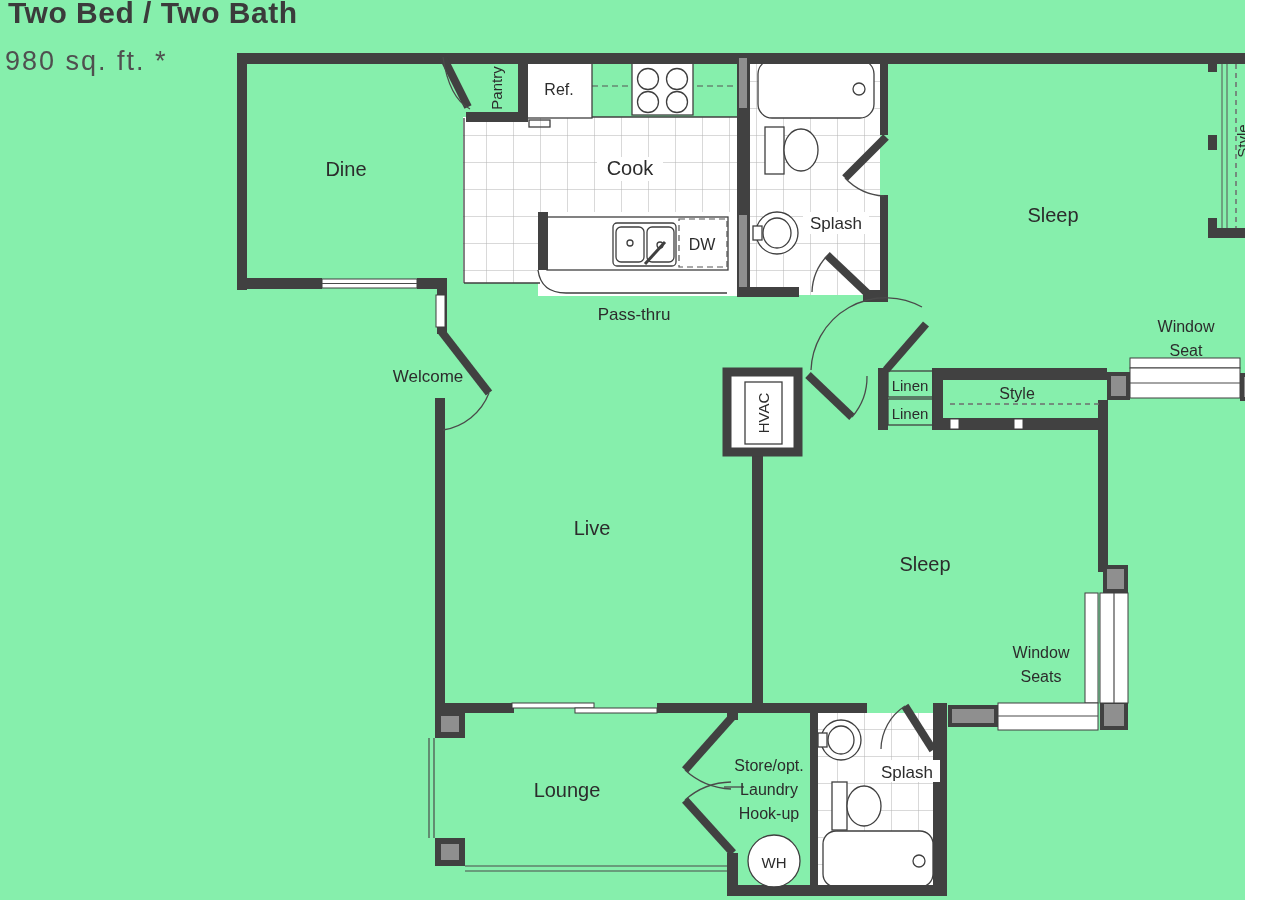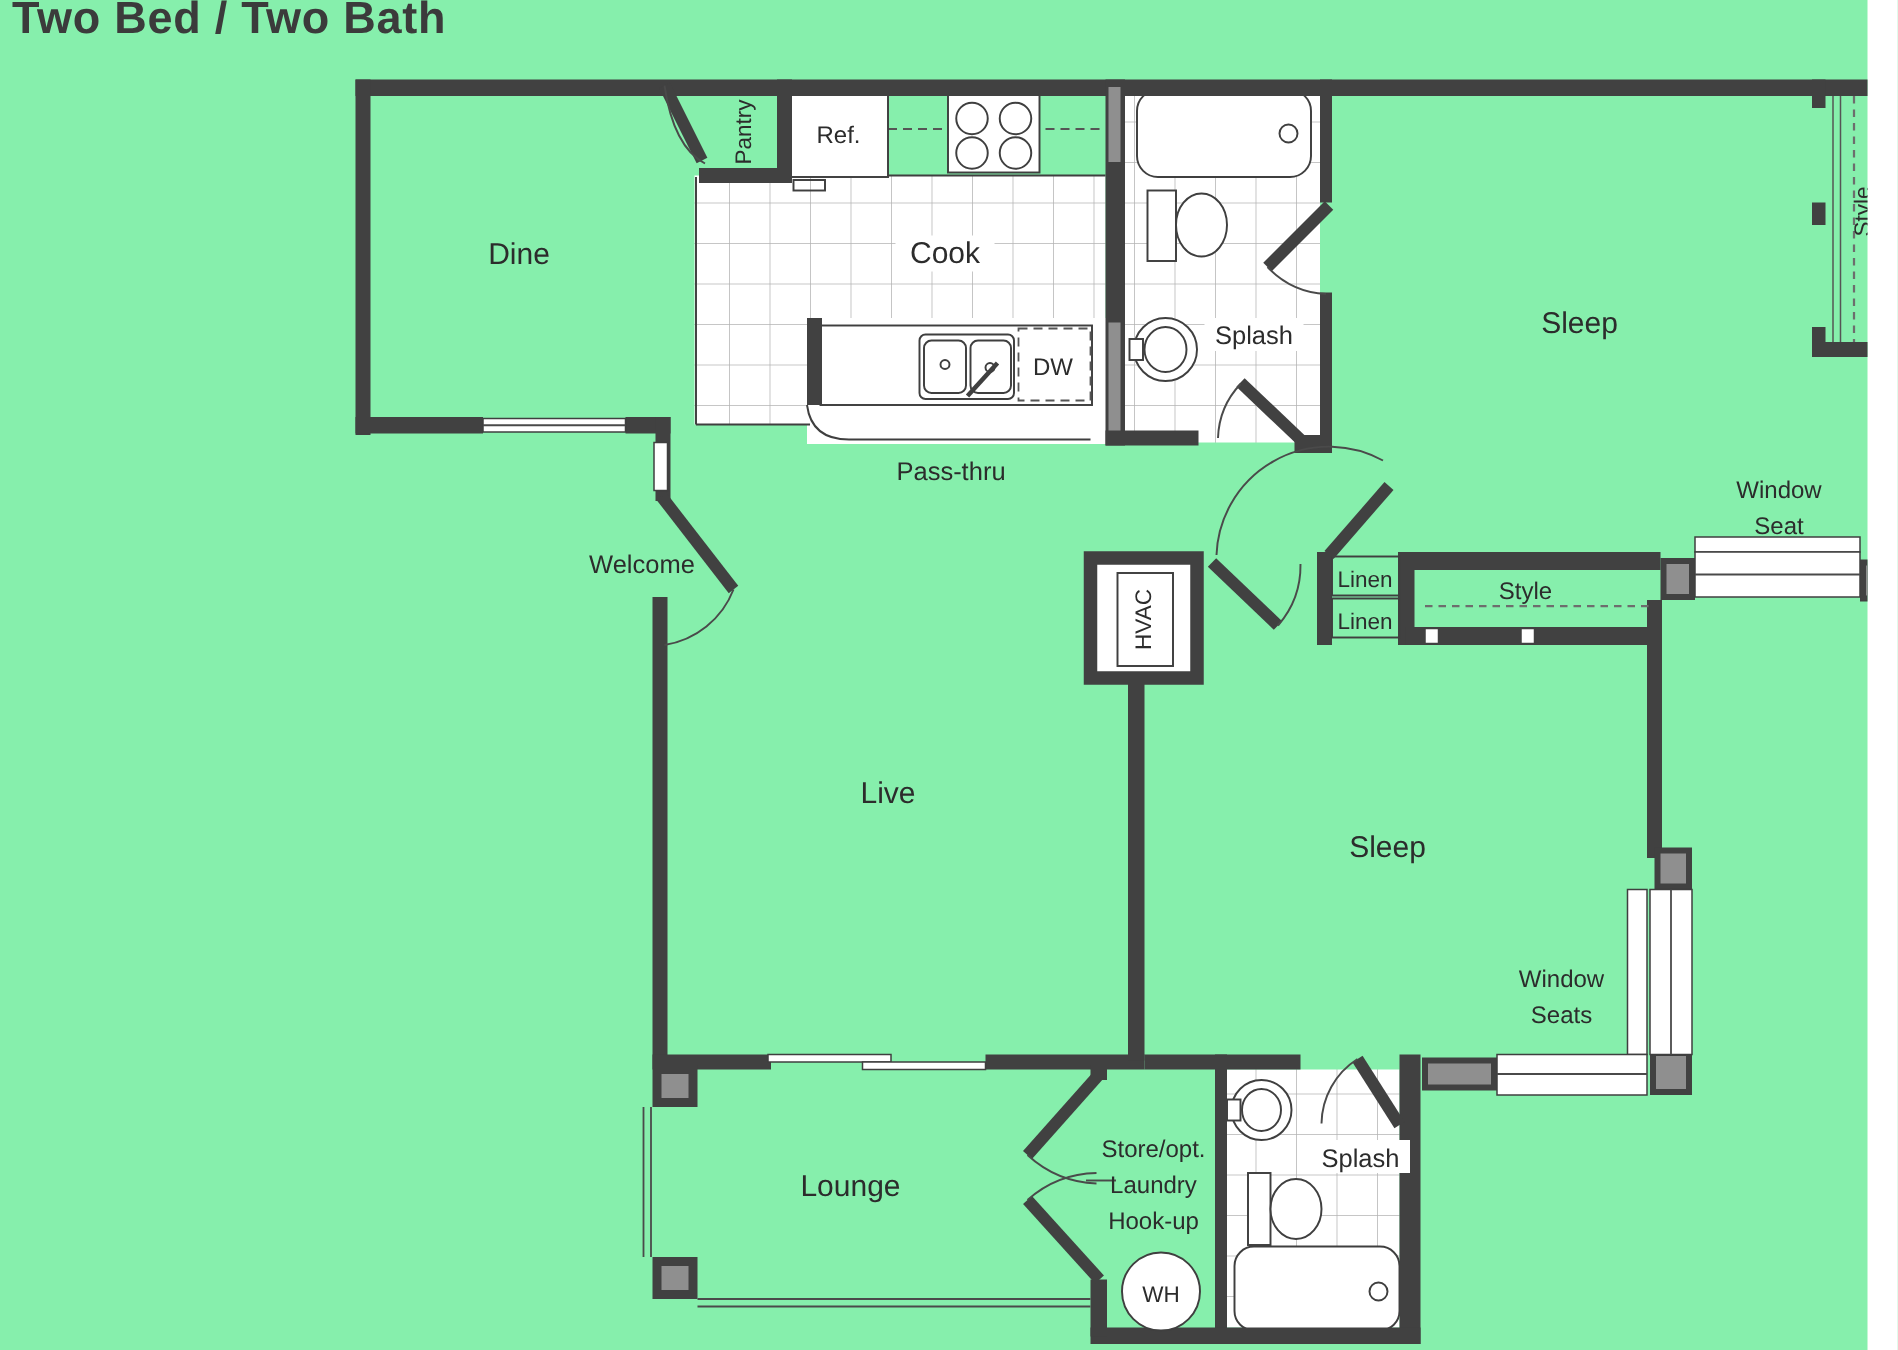--- a/index.html
+++ b/index.html
@@ -19,20 +19,21 @@
   .arc{stroke:#4a4a4a;stroke-width:1.3;fill:none;}
   .leaf{stroke:#414141;stroke-width:8;fill:none;}
   .win{fill:#ffffff;stroke:#3f3f3f;stroke-width:1;}
   .rail{stroke:#4a4a4a;stroke-width:1.2;}
 </style>
 </head>
 <body>
 
 <div id="stage">
   <div class="title">Two Bed / Two Bath</div>
+  <div class="area">980 sq. ft. *</div>
 
   <svg id="plan" width="1265" height="900" viewBox="0 0 1265 900" xmlns="http://www.w3.org/2000/svg">
     <defs>
       <pattern id="tiles" width="27" height="27" patternUnits="userSpaceOnUse">
         <rect width="27" height="27" fill="#ffffff"></rect>
         <path d="M 27 0 H 0 V 27" fill="none" stroke="#b3b3b3" stroke-width="1"></path>
       </pattern>
     </defs>
 
     <g>

